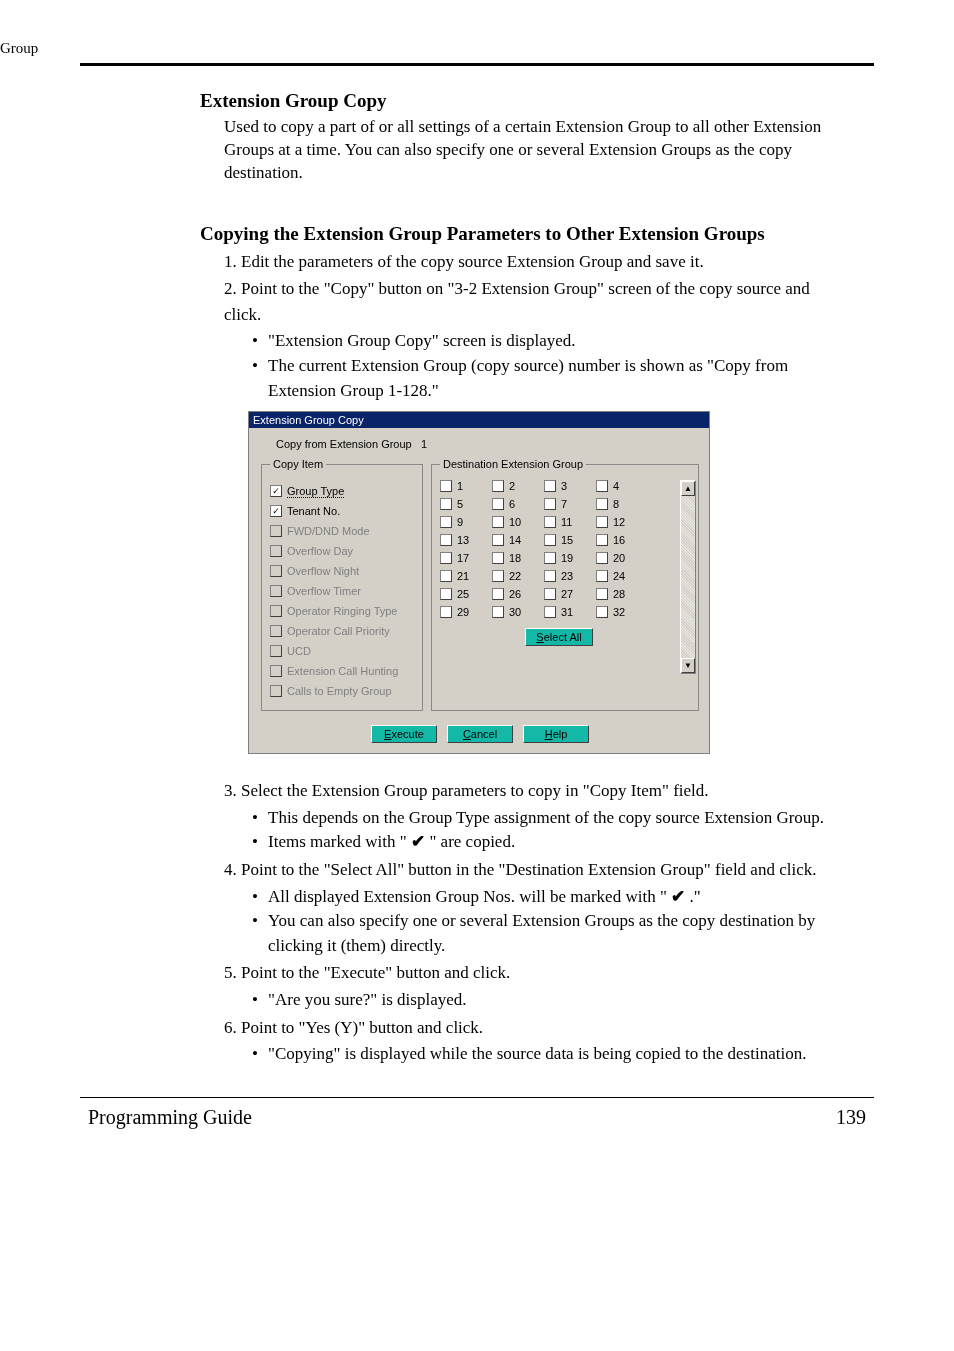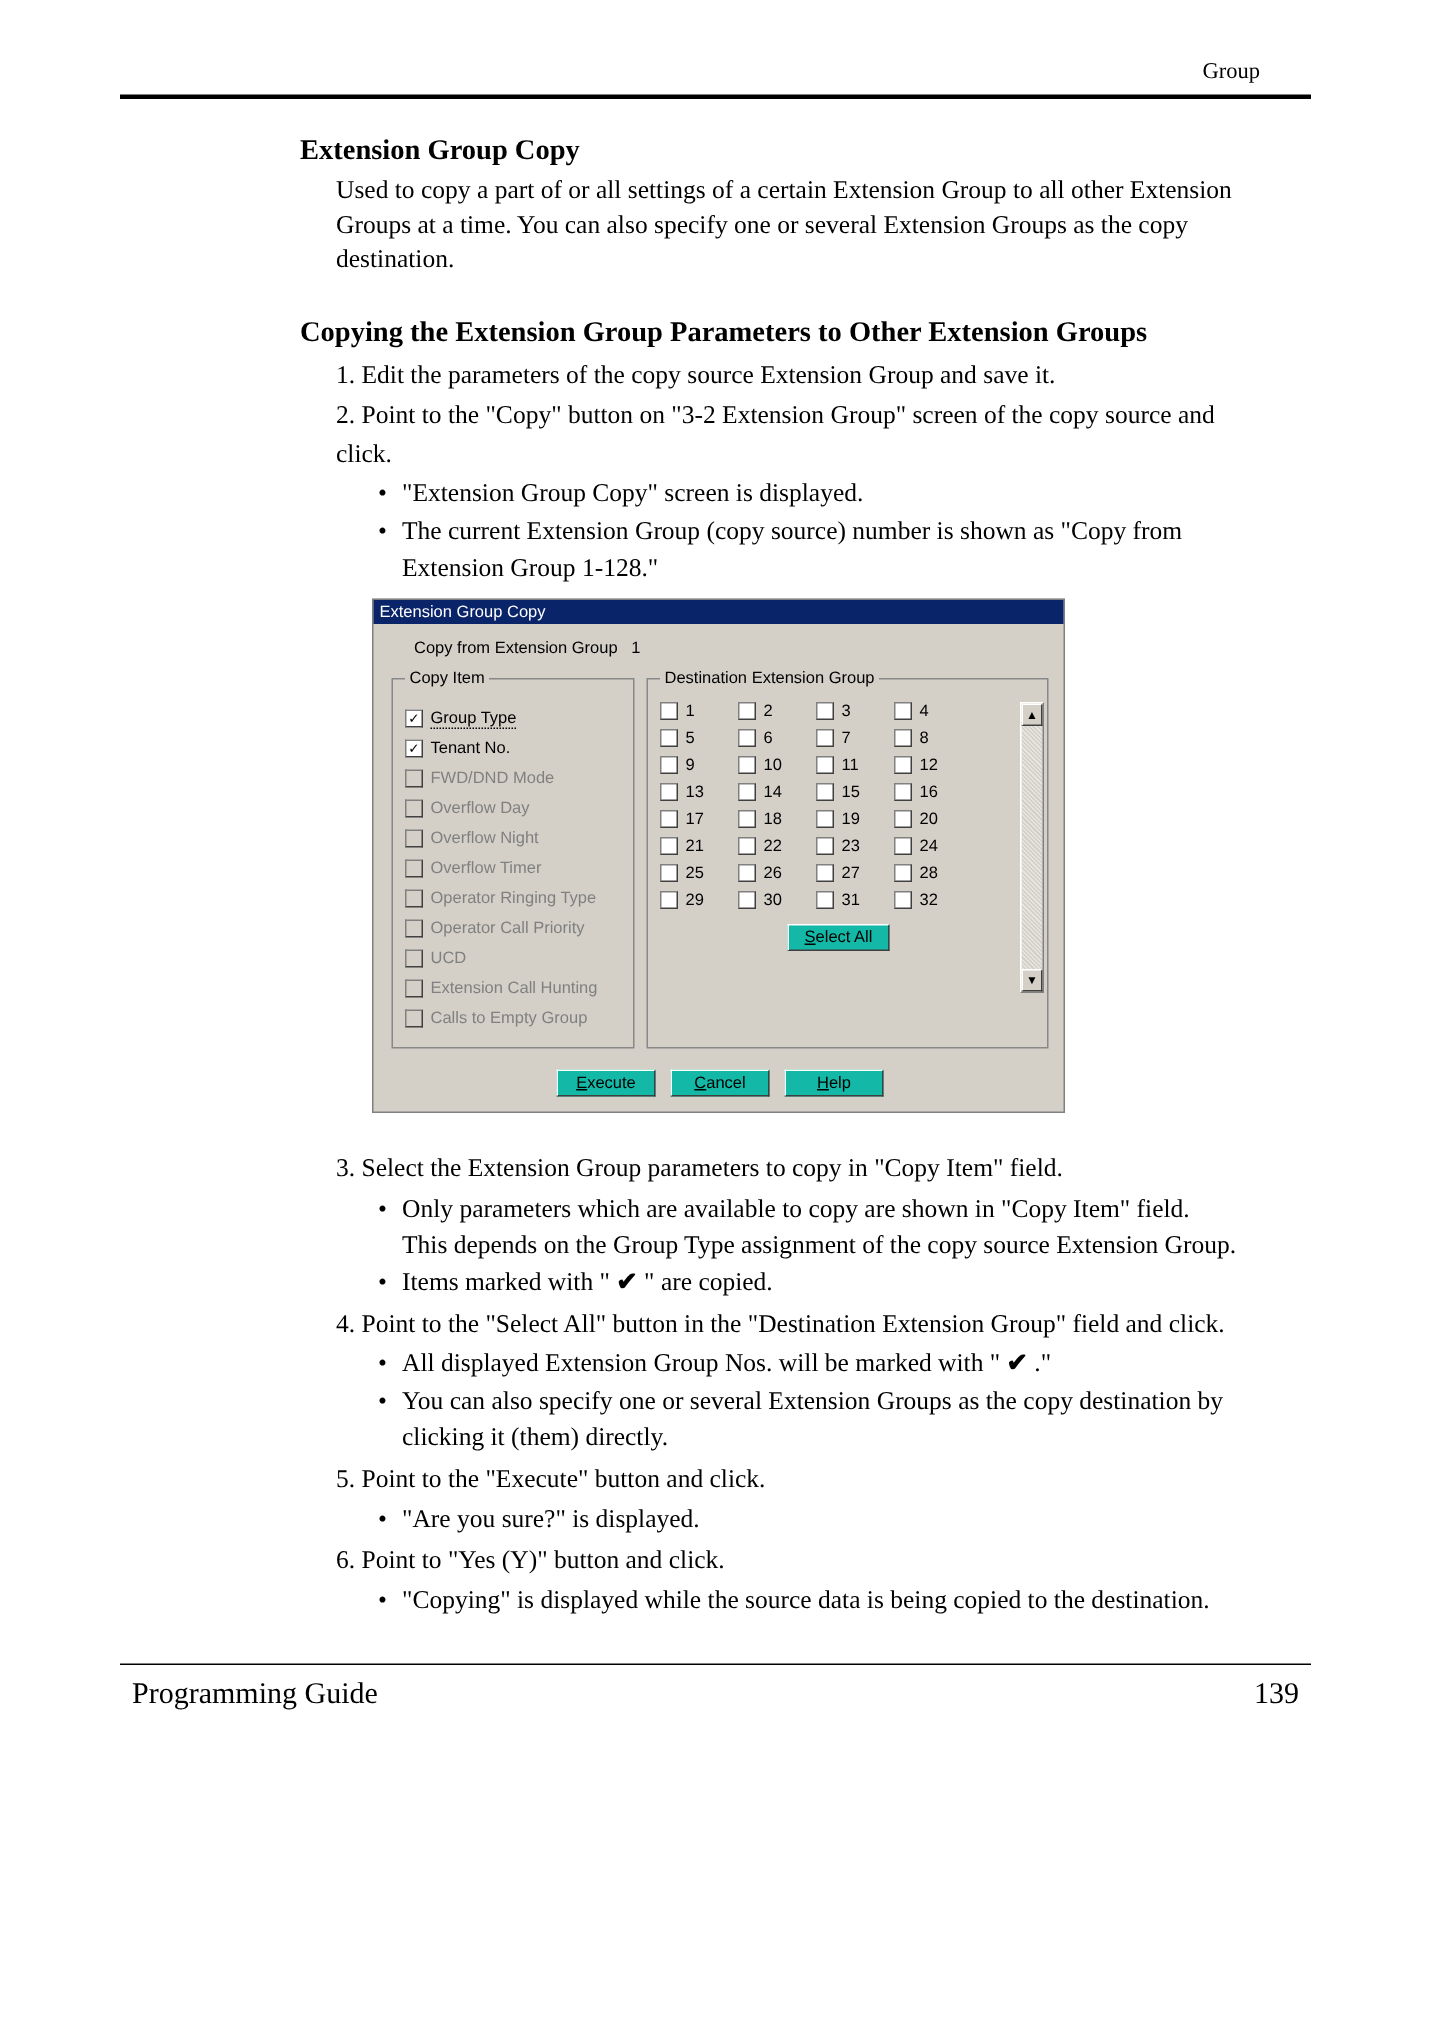--- a/index.html
+++ b/index.html
@@ -5,21 +5,20 @@
     * { box-sizing: border-box; margin: 0; padding: 0; }
     body {
       font-family: 'Times New Roman', Times, serif;
       background: #ffffff;
       width: 954px;
       margin: 0 auto;
       padding: 40px 0 20px 0;
       color: #000;
     }
     .page-header-right {
-      text-align: right;
       font-size: 15px;
       padding-right: 114px;
       padding-bottom: 6px;
     }
     .hr-thick {
       border: none;
       border-top: 3px solid #000;
       margin: 0 80px 24px 80px;
     }
     .content {
@@ -27,21 +26,21 @@
     }
     .h3 {
       font-weight: bold;
       font-size: 19px;
       margin-bottom: 4px;
     }
     .desc {
       font-size: 17px;
       line-height: 1.35;
       margin-left: 24px;
-      margin-bottom: 26px;
+      margin-bottom: 38px;
     }
     .h3b {
       font-weight: bold;
       font-size: 19px;
       margin-bottom: 4px;
     }
     .step {
       font-size: 17px;
       line-height: 1.5;
       margin-left: 24px;
@@ -447,21 +446,20 @@
         <button class="btn"><span class="ul">E</span><span id="ex-rest">xecute</span></button>
         <button class="btn"><span class="ul">C</span><span id="ca-rest">ancel</span></button>
         <button class="btn"><span class="ul">H</span><span id="he-rest">elp</span></button>
       </div>
     </div>
   </div>
 
   <div class="step">3. Select the Extension Group parameters to copy in "Copy Item" field.</div>
   <ul class="bullets">
     <li>
-      <span>Only parameters which are available to copy are shown in "Copy Item" field.</span>
       <span class="sub-indent">This depends on the Group Type assignment of the copy source Extension Group.</span>
     </li>
     <li>
       <span>Items marked with " </span><span class="check-inline">✔</span><span> " are copied.</span>
     </li>
   </ul>
 
   <div class="step">4. Point to the "Select All" button in the "Destination Extension Group" field and click.</div>
   <ul class="bullets">
     <li>

